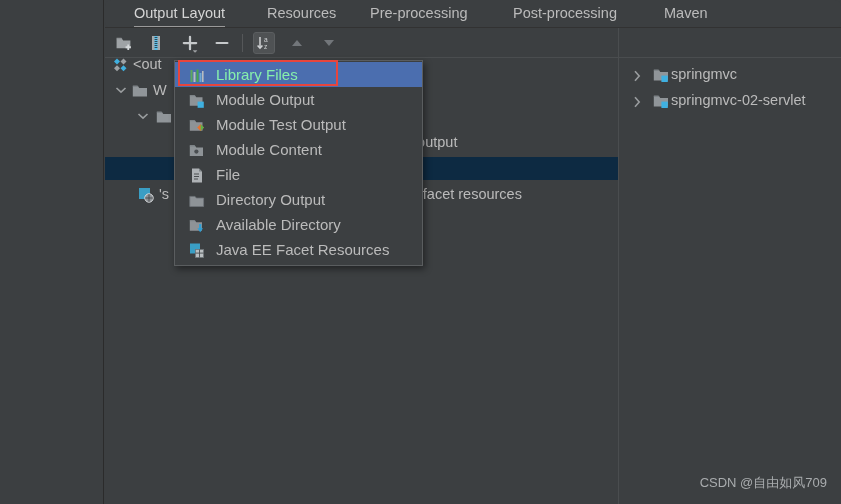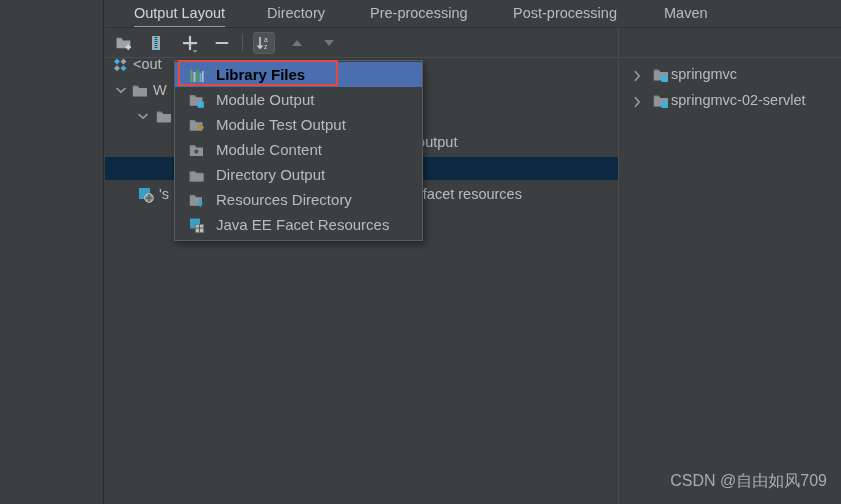--- a/index.html
+++ b/index.html
@@ -180,22 +180,21 @@
     position: relative;
     height: 25px;
     line-height: 25px;
     font-size: 15px;
     color: #bbbbbb;
     white-space: nowrap;
     cursor: default;
   }
   .mitem.highlight {
     background: #4b6eaf;
-    color: #000000;
-    font-weight: bold;
+    color: #86efac;
   }
   .micon {
     position: absolute;
     left: 14px; top: 4px;
     width: 16px; height: 16px;
   }
   .mlabel {
     position: absolute;
     left: 41px; top: 0;
   }
@@ -206,35 +205,35 @@
     border: 2px solid #e8453c;
     box-sizing: border-box;
     z-index: 50;
     pointer-events: none;
   }
 
   
   #watermark {
     position: absolute;
     right: 14px; bottom: 12px;
-    font-size: 16px;
+    font-size: 13px;
     color: #a9acae;
     white-space: nowrap;
   }
 </style>
 </head>
 <body>
 
 <div id="gutter"></div>
 
 <div id="panel">
 
   <div id="tabstrip">
       <div class="tab active" style="left: 29px;">Output Layout</div>
-      <div class="tab" style="left: 162px;">Directory</div>
+      <div class="tab" style="left: 162px;">Resources</div>
       <div class="tab" style="left: 265px;">Pre-processing</div>
       <div class="tab" style="left: 408px;">Post-processing</div>
       <div class="tab" style="left: 559px;">Maven</div>
     </div>
   <div id="tabstrip-underline"></div>
 
   <div id="toolbar">
     <div id="tb-sep"></div>
   <div class="tbtn" style="left: 8px;">
         <span style="position: absolute; left: 50%; top: 50%; transform: translate(-50%, -50%); line-height: 0;"><svg width="17" height="17" viewBox="0 0 16 16">
@@ -415,35 +414,45 @@
     </div>
     <div class="mitem">
       <span class="micon"><svg width="16" height="16" viewBox="0 0 16 16">
           <path d="M0.8 2.8h5.2l1.3 1.7H14v8.4H0.8z" fill="#8e9397"></path>
           <path d="M0.8 2.1h4.7l1 1.3H0.8z" fill="#7d8387"></path>
           <circle cx="7.4" cy="8.6" r="2.1" fill="#4a4e51"></circle>
         </svg></span>
       <span class="mlabel">Module Content</span>
     </div>
     <div class="mitem">
+      <span class="micon"><svg width="16" height="17" viewBox="0 0 16 16">
+          <path d="M3 1h7l3 3v11H3z" fill="#aeb2b5"></path>
+          <path d="M10 1l3 3h-3z" fill="#7f8488"></path>
+          <g stroke="#4a4e51" stroke-width="1">
+            <path d="M5 6.5h5M5 9h5M5 11.5h4"></path>
+          </g>
+        </svg></span>
+      <span class="mlabel">File</span>
+    </div>
+    <div class="mitem">
       <span class="micon"><svg width="16" height="16" viewBox="0 0 16 16">
           <path d="M0.8 3.4h5.2l1.3 1.7H14.6v8.4H0.8z" fill="#8e9397" stroke="#6e7478" stroke-width="0.8"></path>
         </svg></span>
       <span class="mlabel">Directory Output</span>
     </div>
     <div class="mitem">
       <span class="micon"><svg width="16" height="16" viewBox="0 0 16 16">
           <path d="M0.8 2.6h5.2l1.3 1.7H13v8.4H0.8z" fill="#8e9397"></path>
           <path d="M0.8 1.9h4.7l1 1.3H0.8z" fill="#7d8387"></path>
           <g fill="#2f9fd4">
             <rect x="10.1" y="6" width="2.2" height="5"></rect>
             <path d="M8.4 10.2h5.6l-2.8 4z"></path>
           </g>
         </svg></span>
-      <span class="mlabel">Resources Directory</span>
+      <span class="mlabel">Available Directory</span>
     </div>
     <div class="mitem">
       <span class="micon"><svg width="16" height="17" viewBox="0 0 16 16">
           <rect x="1" y="1" width="10" height="10" fill="#3a9ec4"></rect>
           <rect x="6.4" y="7" width="8.2" height="8" fill="#b9bec1" stroke="#6e7478" stroke-width="0.8"></rect>
           <g stroke="#4a4e51" stroke-width="0.9">
             <path d="M6.4 10.6h8.2M10.5 7v8"></path>
           </g>
         </svg></span>
       <span class="mlabel">Java EE Facet Resources</span>

